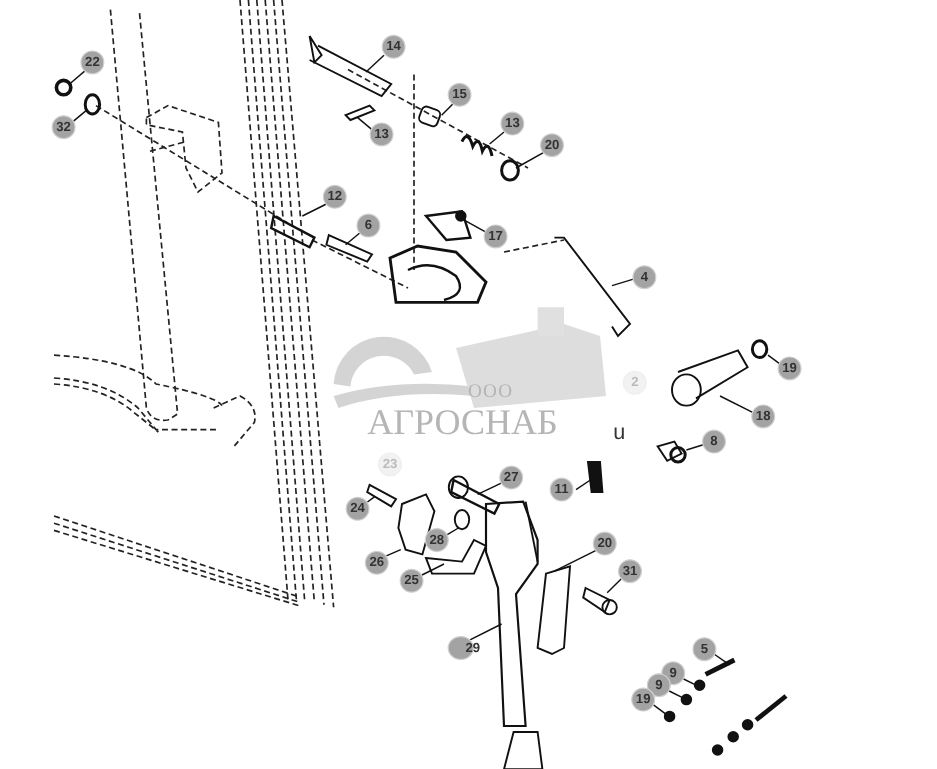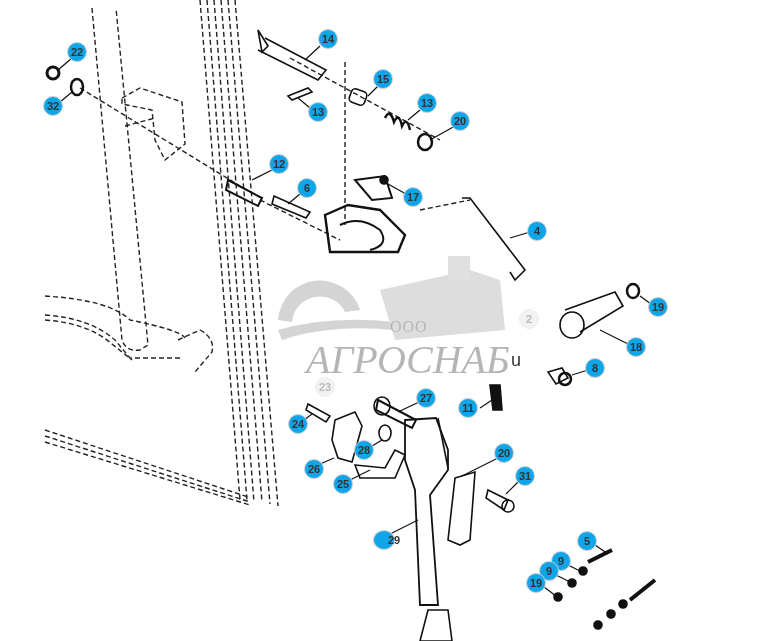--- a/index.html
+++ b/index.html
@@ -1,28 +1,28 @@
 <!DOCTYPE html>
 <html><head>
 <meta charset="utf-8">
 <style>
   html, body { margin: 0; padding: 0; background: #ffffff; }
   body { width: 781px; height: 641px; overflow: hidden; position: relative; font-family: "Liberation Sans", sans-serif; }
   #diagram { position: absolute; left: 0; top: 0; width: 781px; height: 641px; }
   .callout {
     position: absolute; width: 20px; height: 20px; border-radius: 50%;
-    background: #0ea5e9; border: 1px solid #d0d0d0;
+    background: #a3a3a3; border: 1px solid #d0d0d0;
     font: bold 11px "Liberation Sans", sans-serif; color: #333;
     display: flex; align-items: center; justify-content: center;
     box-sizing: border-box; cursor: pointer;
   }
   .callout.faded { color: #bbb; background: #f2f2f2; border-color: #eee; }
   .wm-text { position: absolute; font-family: "Liberation Serif", serif; color: #b5b5b5; }
   .wm-ooo { left: 390px; top: 318px; font-size: 16px; letter-spacing: 1px; }
-  .wm-name { left: 306px; top: 336px; font-size: 40px; letter-spacing: 0px; font-style: italic; }
+  .wm-name { left: 306px; top: 336px; font-size: 30px; letter-spacing: 0px; }
   .stray-u { position: absolute; left: 511px; top: 350px; font: 18px "Liberation Sans", sans-serif; color: #333; }
 </style>
 </head>
 <body>
 
 <svg id="diagram" viewBox="0 0 781 641" xmlns="http://www.w3.org/2000/svg">
   <g fill="none" stroke="#222" stroke-width="1.4" stroke-dasharray="5,3">
 
     <path d="M92 8 L122 340 Q126 352 140 350 L148 345 L116 8"></path>
 

